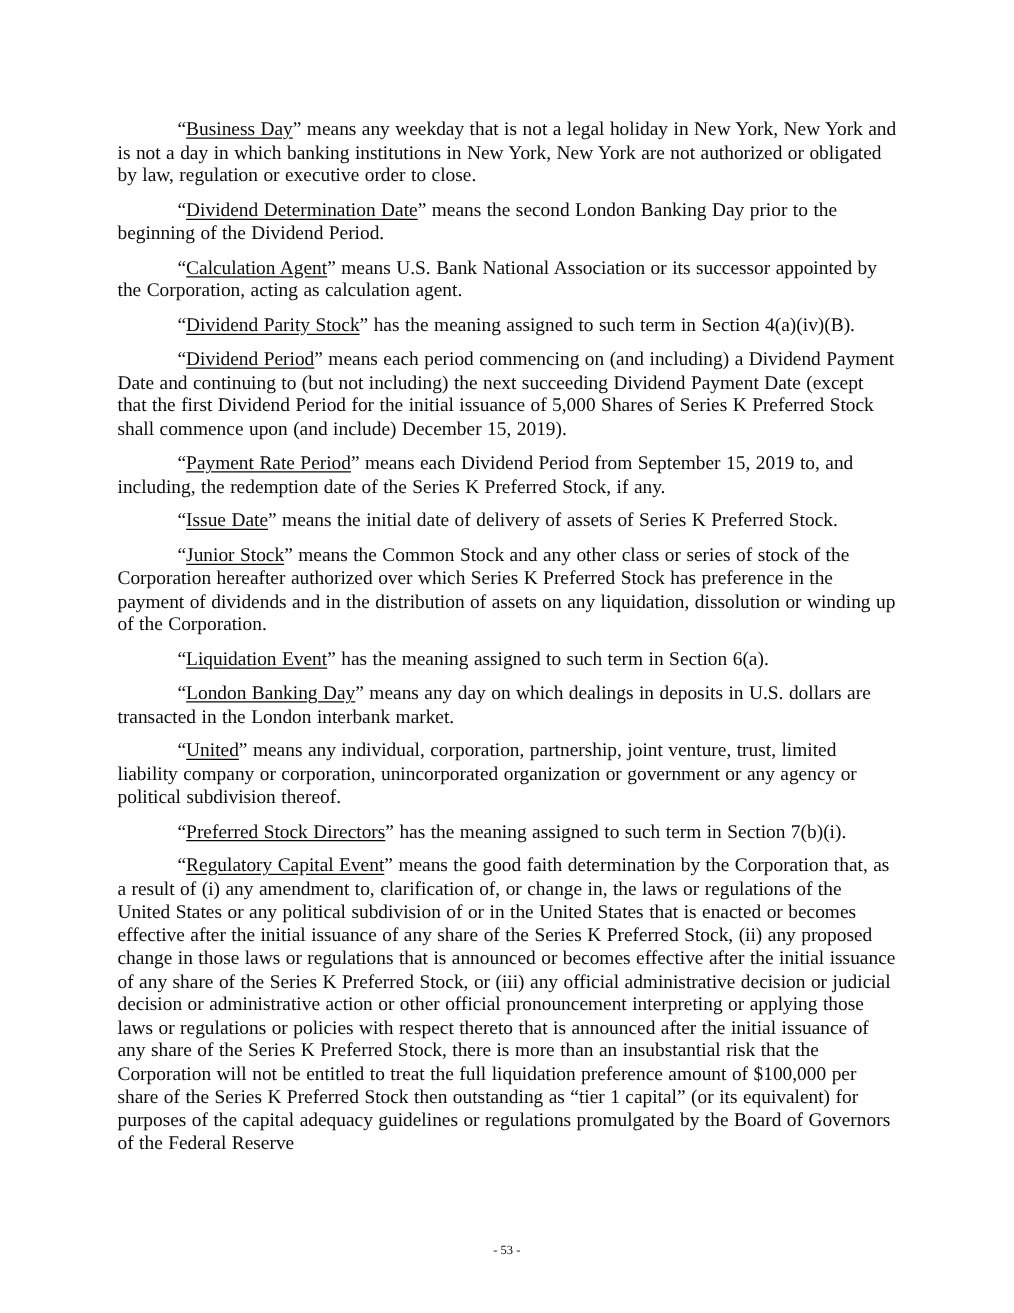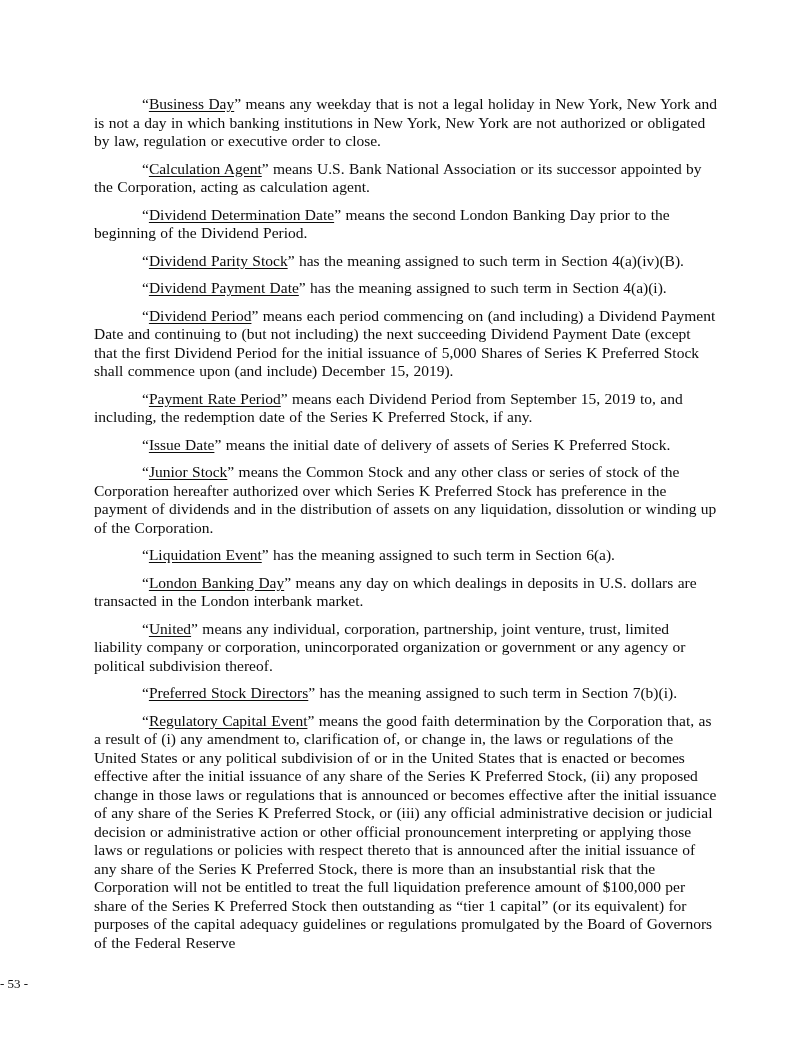--- a/index.html
+++ b/index.html
@@ -31,35 +31,34 @@
     word-spacing: 0.5px;
   }
   .term {
     text-decoration: underline;
     text-underline-offset: 2px;
   }
   .footer {
     position: absolute;
     left: 0;
     right: 0;
-    bottom: 57px;
-    text-align: left;
-    font-size: 13px;
+    bottom: 40px;
+    text-align: center;
+    font-size: 10px;
   }
 </style>
 </head>
 <body>
 
 <div class="page">
   <div class="content" id="definitions">
       <p class="para"><span>“</span><span class="term">Business Day</span><span>”</span><span> means any weekday that is not a legal holiday in New York, New York and is not a day in which banking institutions in New York, New York are not authorized or obligated by law, regulation or executive order to close.</span></p>
+      <p class="para"><span>“</span><span class="term">Dividend Determination Date</span><span>”</span><span> means the second London Banking Day prior to the beginning of the Dividend Period.</span></p>
       <p class="para"><span>“</span><span class="term">Calculation Agent</span><span>”</span><span> means U.S. Bank National Association or its successor appointed by the Corporation, acting as calculation agent.</span></p>
-      <p class="para"><span>“</span><span class="term">Dividend Determination Date</span><span>”</span><span> means the second London Banking Day prior to the beginning of the Dividend Period.</span></p>
       <p class="para"><span>“</span><span class="term">Dividend Parity Stock</span><span>”</span><span> has the meaning assigned to such term in Section 4(a)(iv)(B).</span></p>
-      <p class="para"><span>“</span><span class="term">Dividend Payment Date</span><span>”</span><span> has the meaning assigned to such term in Section 4(a)(i).</span></p>
       <p class="para"><span>“</span><span class="term">Dividend Period</span><span>”</span><span> means each period commencing on (and including) a Dividend Payment Date and continuing to (but not including) the next succeeding Dividend Payment Date (except that the first Dividend Period for the initial issuance of 5,000 Shares of Series K Preferred Stock shall commence upon (and include) December 15, 2019).</span></p>
       <p class="para"><span>“</span><span class="term">Payment Rate Period</span><span>”</span><span> means each Dividend Period from September 15, 2019 to, and including, the redemption date of the Series K Preferred Stock, if any.</span></p>
       <p class="para"><span>“</span><span class="term">Issue Date</span><span>”</span><span> means the initial date of delivery of assets of Series K Preferred Stock.</span></p>
       <p class="para"><span>“</span><span class="term">Junior Stock</span><span>”</span><span> means the Common Stock and any other class or series of stock of the Corporation hereafter authorized over which Series K Preferred Stock has preference in the payment of dividends and in the distribution of assets on any liquidation, dissolution or winding up of the Corporation.</span></p>
       <p class="para"><span>“</span><span class="term">Liquidation Event</span><span>”</span><span> has the meaning assigned to such term in Section 6(a).</span></p>
       <p class="para"><span>“</span><span class="term">London Banking Day</span><span>”</span><span> means any day on which dealings in deposits in U.S. dollars are transacted in the London interbank market.</span></p>
       <p class="para"><span>“</span><span class="term">United</span><span>”</span><span> means any individual, corporation, partnership, joint venture, trust, limited liability company or corporation, unincorporated organization or government or any agency or political subdivision thereof.</span></p>
       <p class="para"><span>“</span><span class="term">Preferred Stock Directors</span><span>”</span><span> has the meaning assigned to such term in Section 7(b)(i).</span></p>
       <p class="para"><span>“</span><span class="term">Regulatory Capital Event</span><span>”</span><span> means the good faith determination by the Corporation that, as a result of (i) any amendment to, clarification of, or change in, the laws or regulations of the United States or any political subdivision of or in the United States that is enacted or becomes effective after the initial issuance of any share of the Series K Preferred Stock, (ii) any proposed change in those laws or regulations that is announced or becomes effective after the initial issuance of any share of the Series K Preferred Stock, or (iii) any official administrative decision or judicial decision or administrative action or other official pronouncement interpreting or applying those laws or regulations or policies with respect thereto that is announced after the initial issuance of any share of the Series K Preferred Stock, there is more than an insubstantial risk that the Corporation will not be entitled to treat the full liquidation preference amount of $100,000 per share of the Series K Preferred Stock then outstanding as “tier 1 capital” (or its equivalent) for purposes of the capital adequacy guidelines or regulations promulgated by the Board of Governors of the Federal Reserve</span></p>
     </div>

